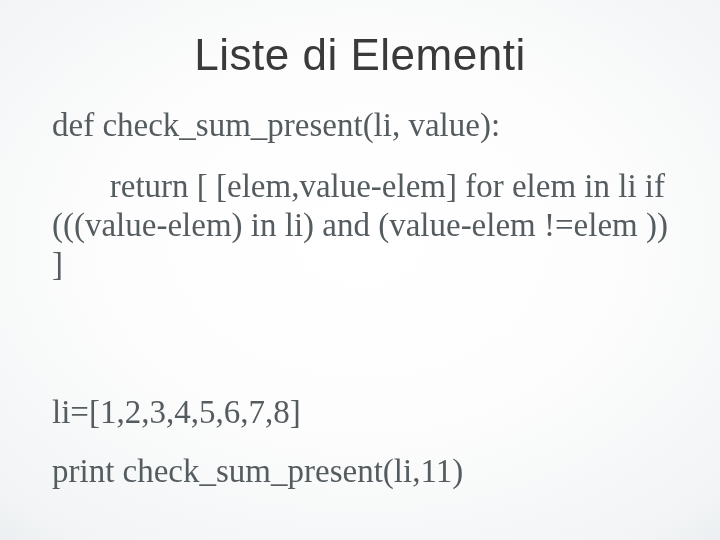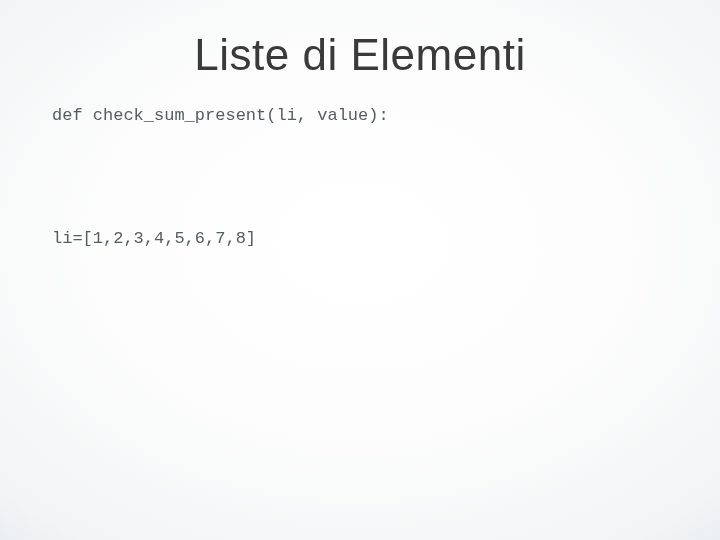--- a/index.html
+++ b/index.html
@@ -29,34 +29,36 @@
   }
   .title {
     text-align: center;
     font-size: 44px;
     font-weight: 400;
     color: #3a3a3a;
     margin: 0 0 26px 0;
     letter-spacing: 0.5px;
   }
   .code {
-    font-family: Liberation Mono, monospace;
-    font-size: 17px;
+    font-family: Liberation Serif, serif;
+    font-size: 33px;
     line-height: 1.18;
     color: #555c60;
     white-space: pre-wrap;
     word-wrap: break-word;
   }
   .para  { margin-bottom: 28px; }
   .para1 { margin-bottom: 22px; }
   .gap   { height: 34px; }
   .para3 { margin-bottom: 20px; margin-top: 47px; }
 </style>
 </head>
 <body>
 
 <div class="slide">
   <h1 class="title">Liste di Elementi</h1>
 
   <div class="code para1">def check_sum_present(li, value):</div>
+  <div class="code para">       return [ [elem,value-elem] for elem in li if (((value-elem) in li) and (value-elem !=elem )) ]</div>
   <div class="gap"></div>
   <div class="code para3">li=[1,2,3,4,5,6,7,8]</div>
+  <div class="code">print check_sum_present(li,11)</div>
 </div>
 
 </body></html>

